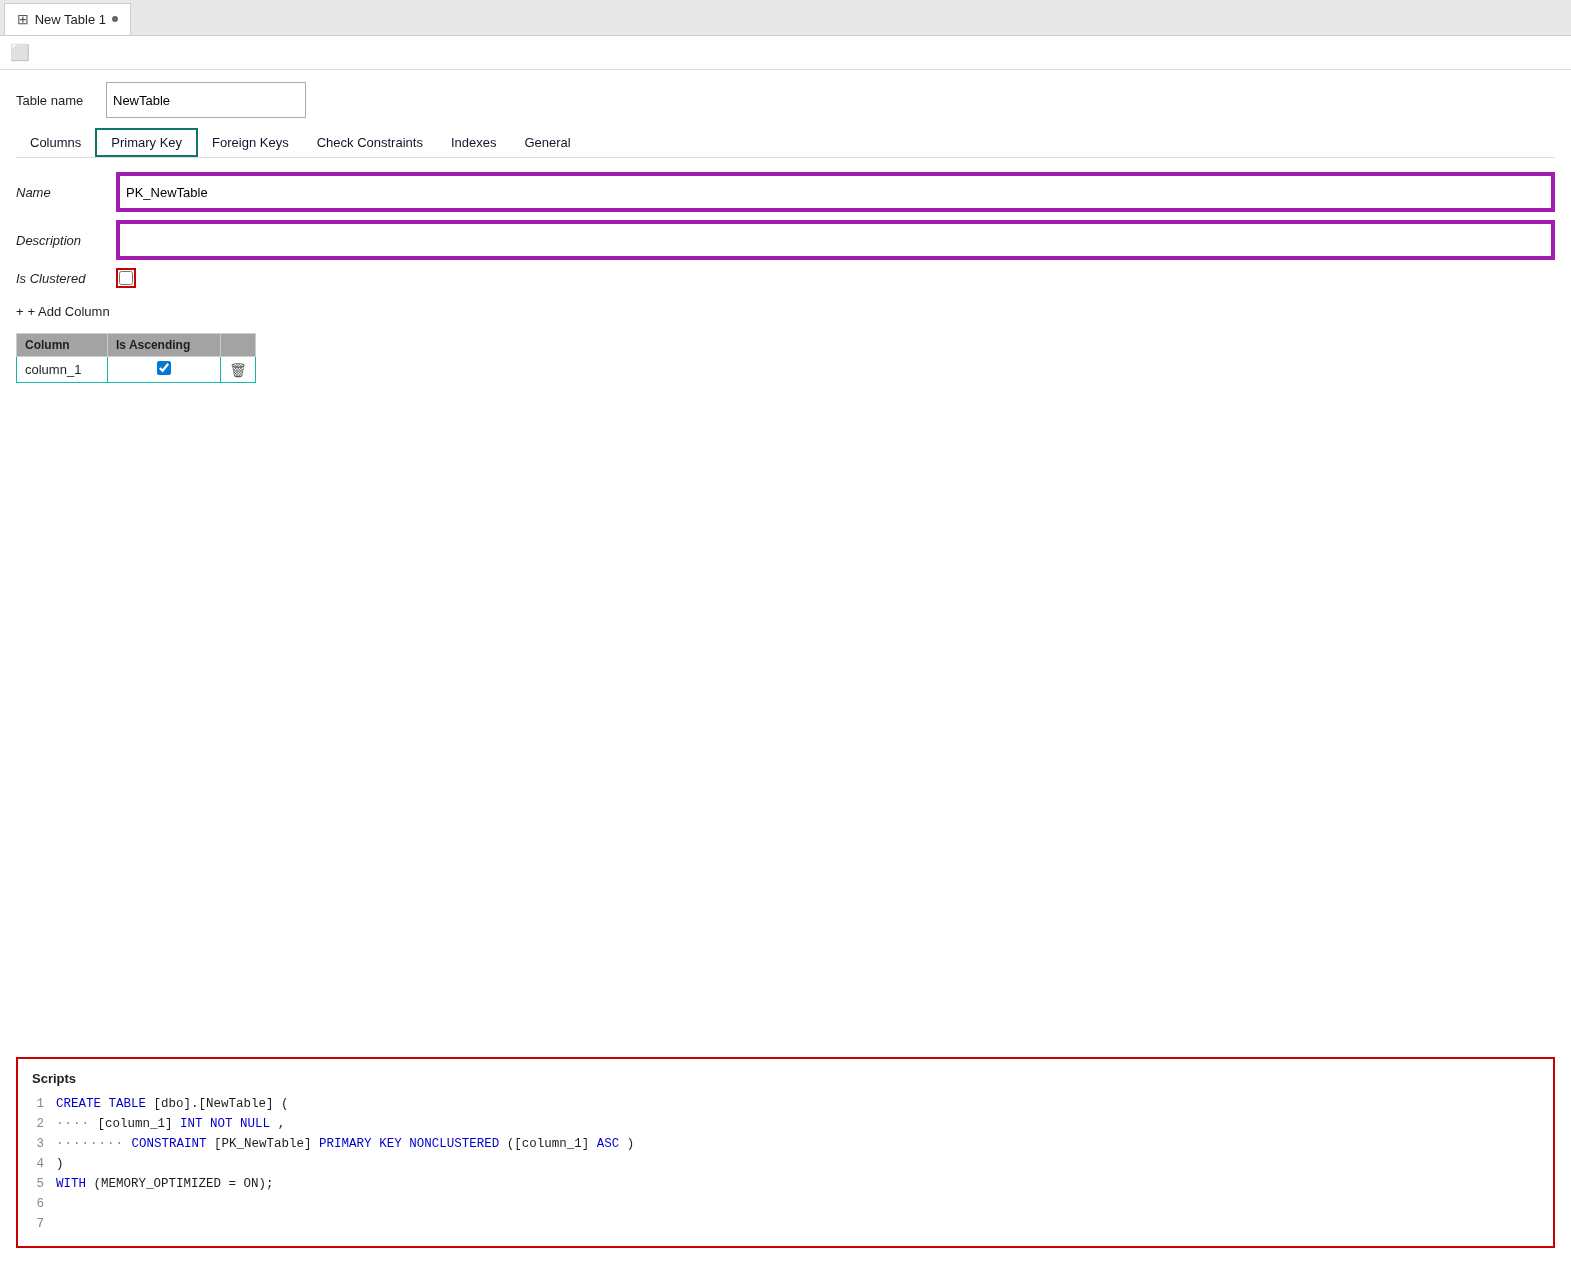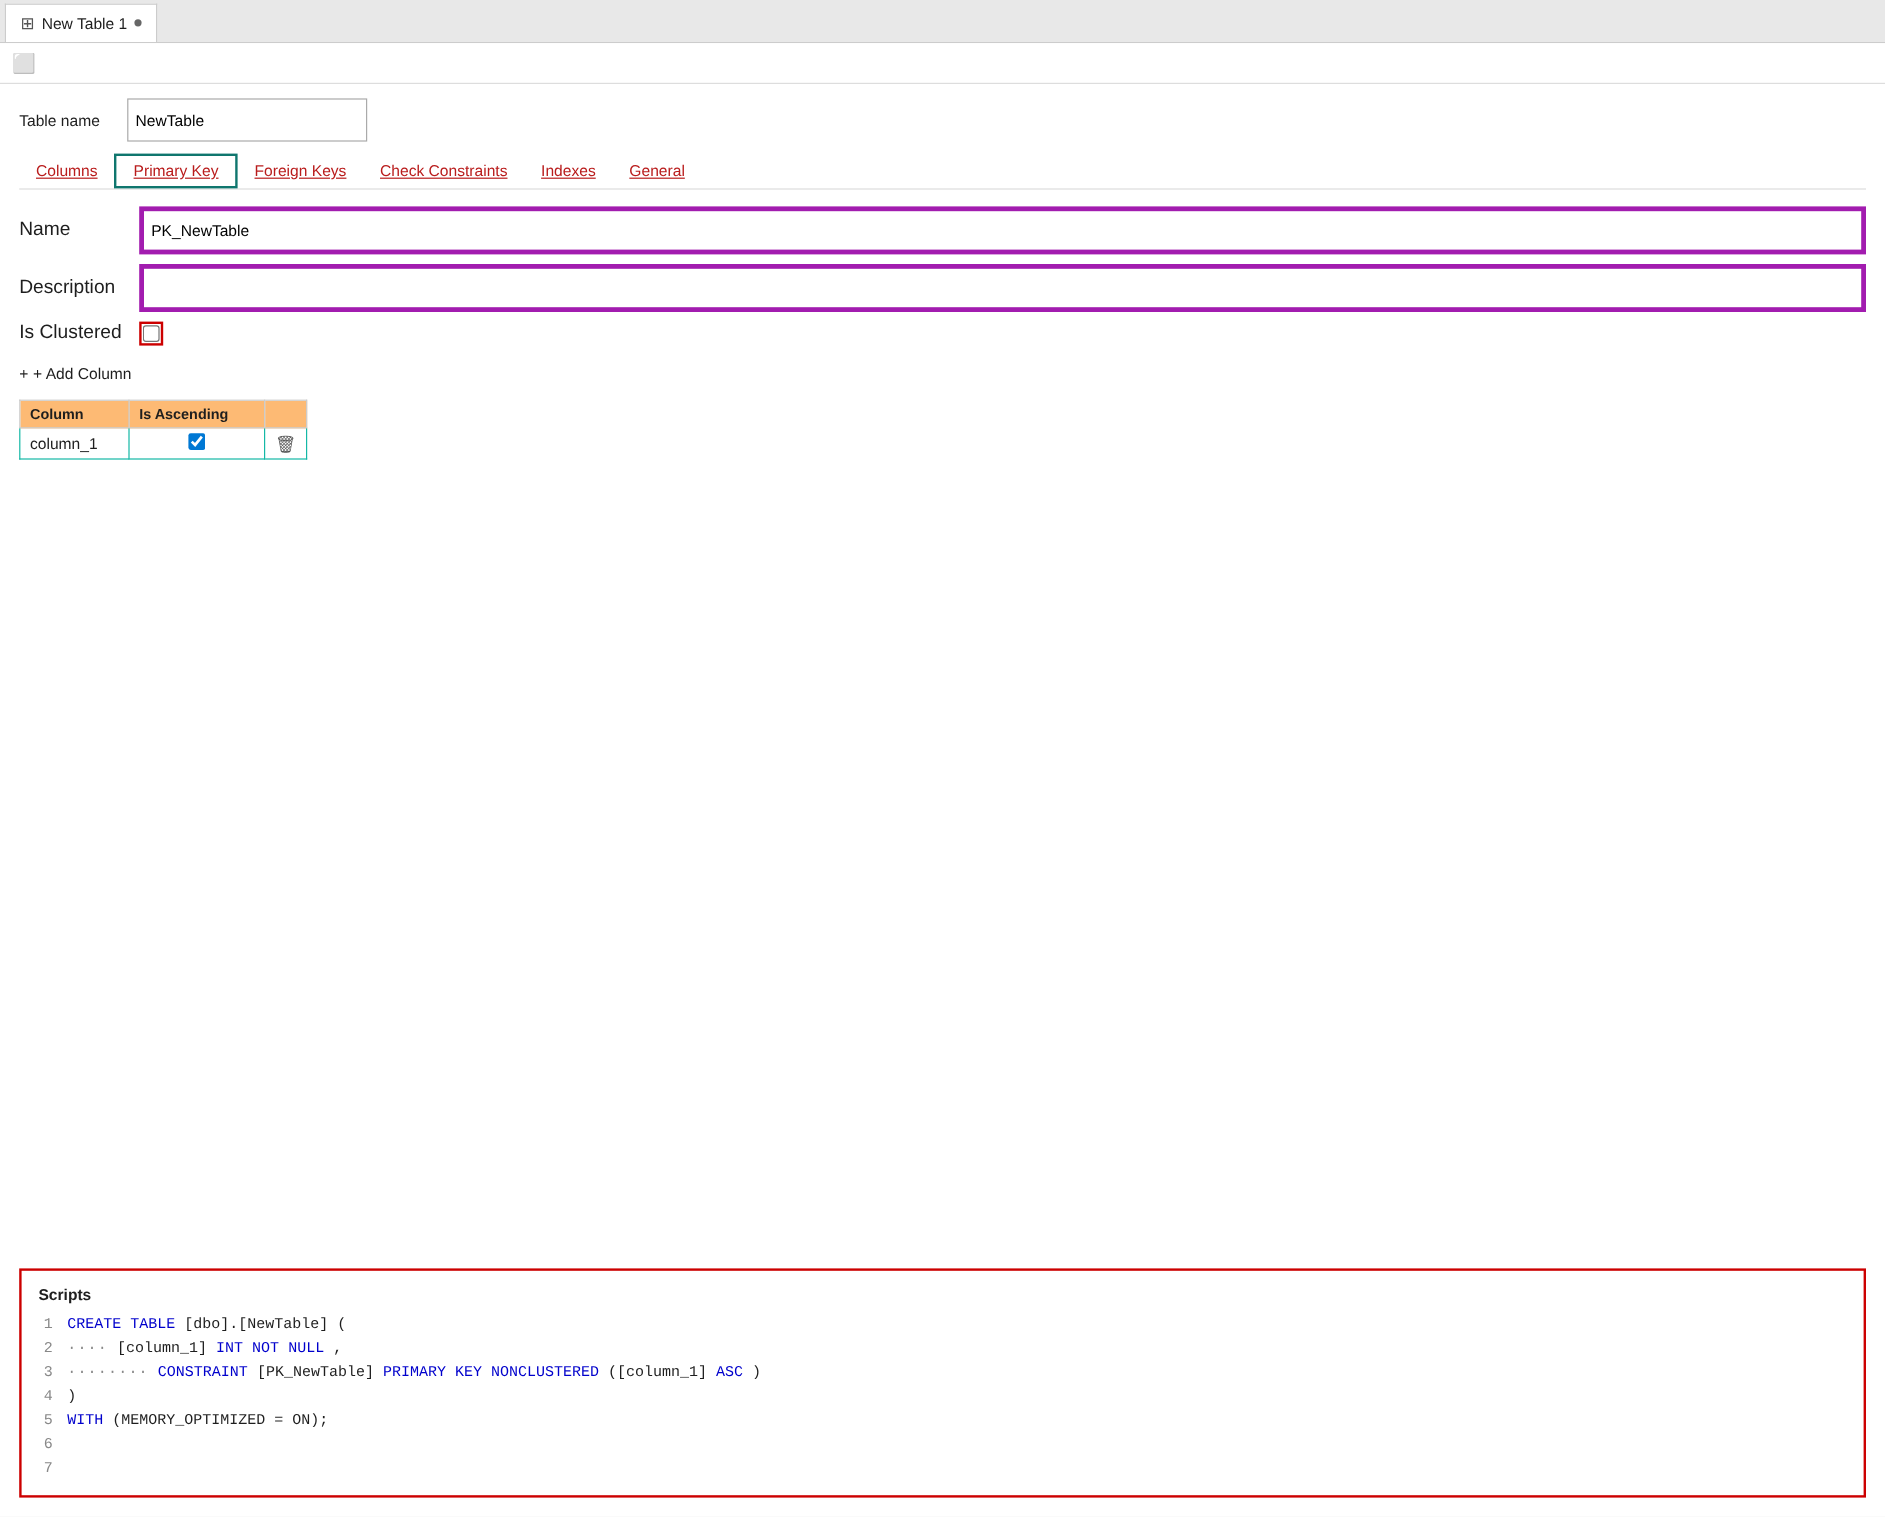--- a/index.html
+++ b/index.html
@@ -100,39 +100,39 @@
       gap: 0;
       border-bottom: 1px solid #ddd;
       margin-bottom: 14px;
     }
     .section-tab {
       padding: 5px 14px;
       font-size: 13px;
       cursor: pointer;
       border: none;
       background: transparent;
-      color: #b91c1c;
-      text-decoration: underline;
+      color: #0f172a;
     }
     .section-tab.active {
       border: 2px solid #0f766e;
       background: #fff;
       font-weight: 500;
     }
 
     
     .form-row {
       display: flex;
       align-items: center;
       margin-bottom: 6px;
     }
     .form-label {
       min-width: 100px;
-      font-size: 16px;
-      color: #1e1e1e;
+      font-size: 13px;
+      color: #1e1e1e;
+      font-style: italic;
     }
     .checkbox-highlighted {
       border: 2px solid #cc0000;
       padding: 1px;
       display: inline-flex;
       align-items: center;
       justify-content: center;
     }
     .checkbox-highlighted input[type="checkbox"] {
       width: 14px;
@@ -151,21 +151,21 @@
       margin-bottom: 10px;
       padding: 4px 0;
     }
 
     
     .col-table {
       border-collapse: collapse;
       width: 240px;
     }
     .col-table th {
-      background: #fdba74;
+      background: #a3a3a3;
       border: 1px solid #ccc;
       padding: 4px 8px;
       font-size: 12px;
       font-weight: 600;
       text-align: left;
       color: #1e1e1e;
     }
     .col-table td {
       border: 1px solid #14b8a6;
       padding: 4px 8px;

